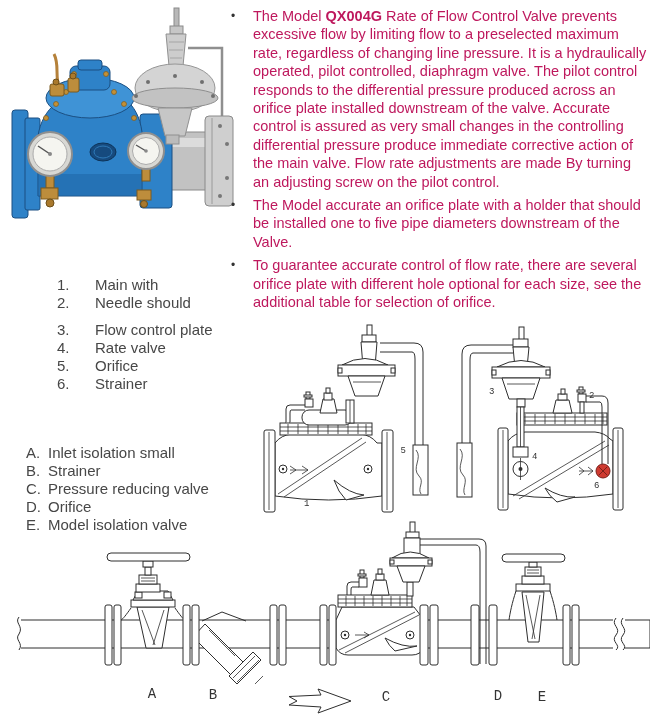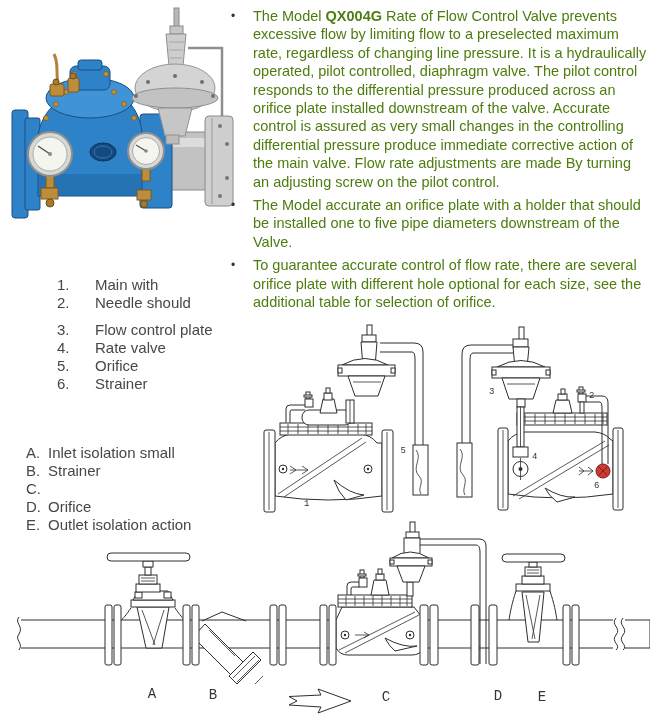--- a/index.html
+++ b/index.html
@@ -4,21 +4,21 @@
 <style>
   html,body { margin:0; padding:0; background:#ffffff; }
   .page {
     position:relative; width:652px; height:724px; background:#fff;
     font-family:"Liberation Sans", sans-serif; overflow:hidden;
   }
   
   .intro { position:absolute; left:231px; top:7px; width:419px; }
   .brow { display:flex; margin-bottom:5px; }
   .bullet { flex:0 0 22px; font-size:12px; line-height:18.4px; color:#333; }
-  .btxt { font-size:14.5px; line-height:18.4px; color:#4d7c0f; }
+  .btxt { font-size:14.5px; line-height:18.4px; color:#be185d; }
   .btxt b { font-weight:bold; }
   
   .numlist { position:absolute; left:57px; top:276px; }
   .row { display:flex; font-size:15px; line-height:18px; color:#474747; }
   .numcol { width:38px; }
   .gaptop { margin-top:9px; }
   
   .letlist { position:absolute; left:26px; top:444px; }
   .letcol { width:22px; }
   
@@ -174,28 +174,29 @@
     <div class="row">
         <span class="letcol">A.</span>
         <span>Inlet isolation small</span>
       </div>
     <div class="row">
         <span class="letcol">B.</span>
         <span>Strainer</span>
       </div>
     <div class="row">
         <span class="letcol">C.</span>
+        <span>Pressure reducing valve</span>
       </div>
     <div class="row">
         <span class="letcol">D.</span>
         <span>Orifice</span>
       </div>
     <div class="row">
         <span class="letcol">E.</span>
-        <span>Outlet isolation action</span>
+        <span>Model isolation valve</span>
       </div>
   </div>
 
   <svg id="diag1" class="abs" width="184" height="202" viewBox="0 0 184 202">
     <g>
       <path class="ln" d="M25,131 Q31,123 42,122 L110,122 Q121,123 127,131 L132,131 L132,184 Q79,192 25,184 Z"></path>
       <path class="thin" d="M28,182 L112,126 M34,185 L116,130"></path>
       <path class="ln" d="M84,168 Q100,182 114,183 L96,188 Q88,180 84,168 Z"></path>
       <circle class="ln" cx="33" cy="157" r="4"></circle>
         <circle cx="33" cy="157" r="1.2" fill="#2e2e2e"></circle>

